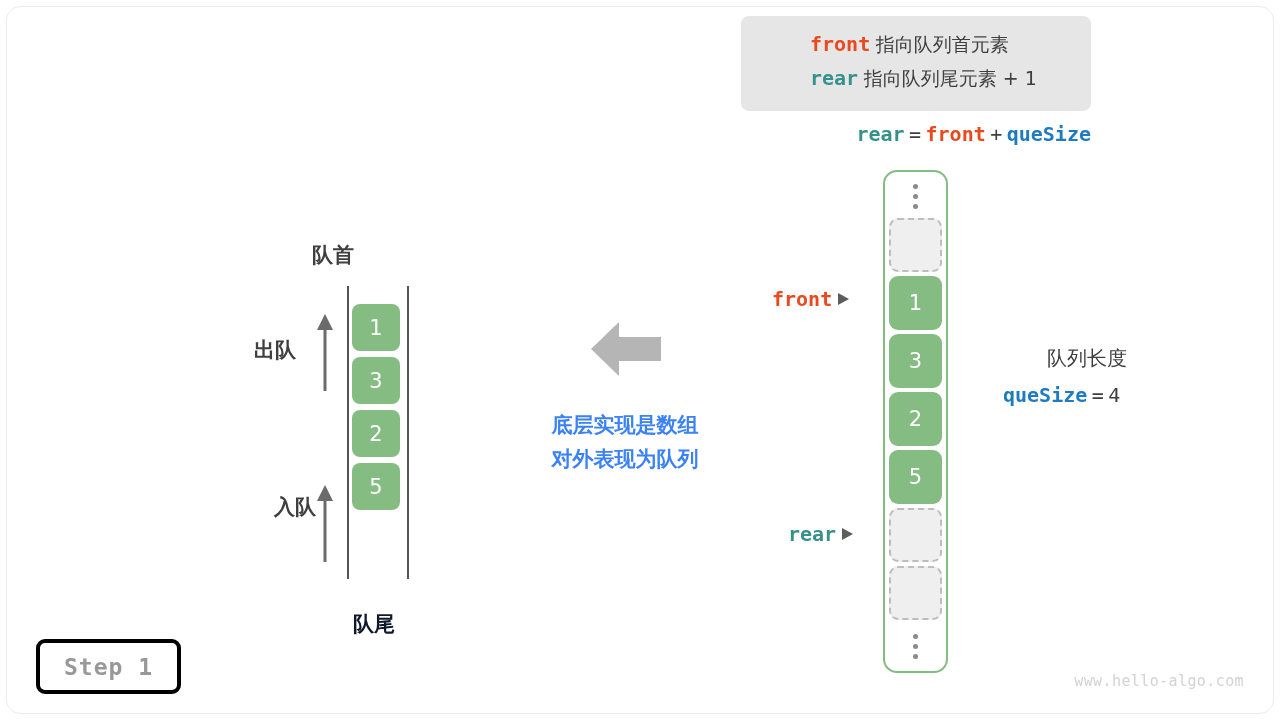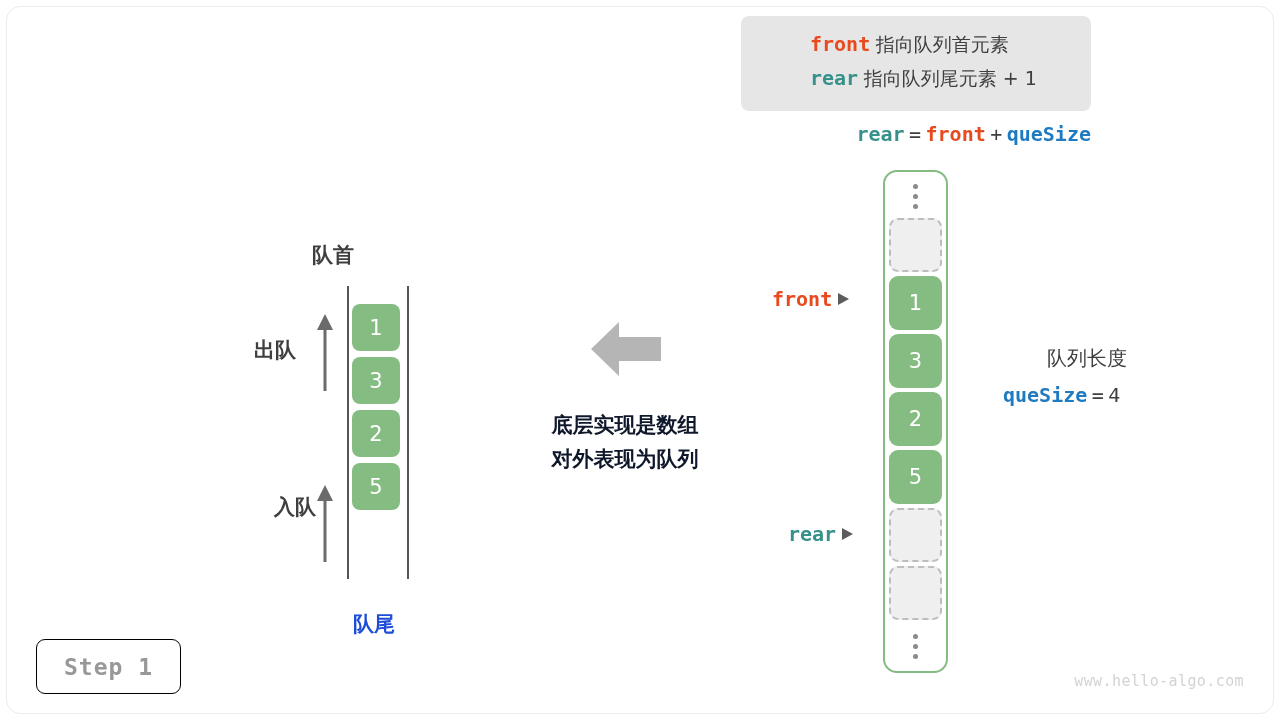--- a/index.html
+++ b/index.html
@@ -101,21 +101,21 @@
     font-family: "DejaVu Sans", "Liberation Sans", sans-serif;
   }
   #queue-tail-label {
     position: absolute;
     left: 312px;
     top: 610px;
     width: 124px;
     text-align: center;
     font-size: 21px;
     font-weight: bold;
-    color: #1d4ed8;
+    color: #0f172a;
     font-family: "DejaVu Sans", "Liberation Sans", sans-serif;
   }
   .rail {
     position: absolute;
     top: 286px;
     width: 2px;
     height: 293px;
     background: #555555;
   }
   #rail-left  { left: 347px; }
@@ -161,21 +161,21 @@
     position: absolute;
     left: 591px;
     top: 320px;
   }
   #center-caption {
     position: absolute;
     left: 500px;
     top: 408px;
     width: 250px;
     text-align: center;
-    color: #0f172a;
+    color: #3b82f6;
     font-size: 21px;
     font-weight: bold;
     line-height: 34px;
     font-family: "DejaVu Sans", "Liberation Sans", sans-serif;
   }
 
   
   #array-frame {
     position: absolute;
     left: 883px;
@@ -273,21 +273,21 @@
     white-space: nowrap;
   }
 
   
   #step-badge {
     position: absolute;
     left: 36px;
     top: 639px;
     width: 145px;
     height: 55px;
-    border: 1px solid #000000;
+    border: 4px solid #000000;
     border-radius: 9px;
     box-sizing: border-box;
     display: flex;
     align-items: center;
     justify-content: center;
     color: #989898;
     font-size: 23px;
     font-weight: bold;
     letter-spacing: 1px;
     font-family: "DejaVu Sans Mono", "Liberation Mono", monospace;

